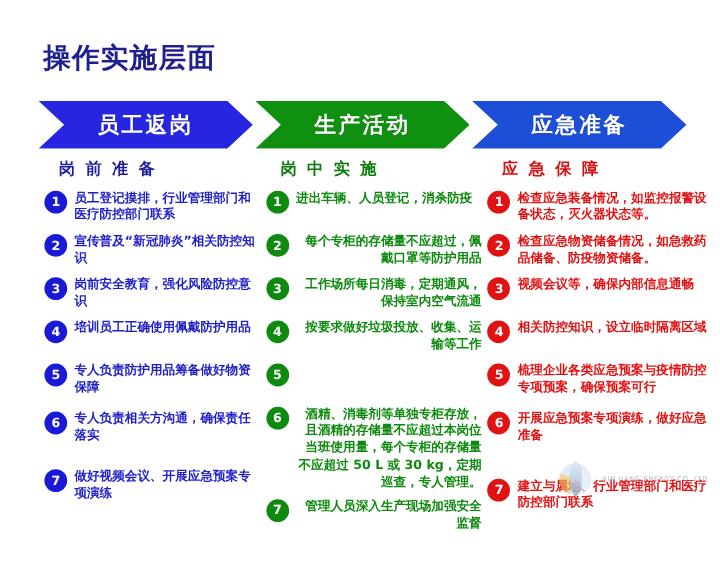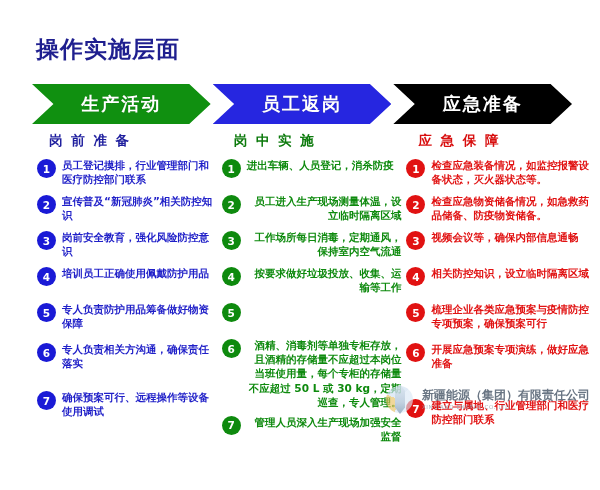--- a/index.html
+++ b/index.html
@@ -51,21 +51,21 @@
     align-items: center;
     justify-content: center;
     color: #ffffff;
     font-size: 18px;
     font-weight: bold;
     letter-spacing: 2px;
     clip-path: polygon(0% 0%, 88% 0%, 100% 50%, 88% 100%, 0% 100%, 12% 50%);
   }
   .chev.c0 { background: #2626e0; }
   .chev.c1 { background: #109010; }
-  .chev.c2 { background: #000000; }
+  .chev.c2 { background: #1d4ed8; }
   .chev span { text-shadow: 0 0 1px rgba(0,0,0,.25); }
 
   
   .cols {
     position: absolute;
     left: 37px;
     top: 132px;
     width: 568px;
     display: flex;
   }
@@ -175,25 +175,25 @@
   }
 </style>
 </head>
 <body>
 
 <div id="slide">
 
   <div class="page-title">操作实施层面</div>
 
   <div class="banner">
+    <div class="chev c0">
+      <span>员工返岗</span>
+    </div>
     <div class="chev c1">
       <span>生产活动</span>
-    </div>
-    <div class="chev c0">
-      <span>员工返岗</span>
     </div>
     <div class="chev c2">
       <span>应急准备</span>
     </div>
   </div>
 
   <div class="cols">
 
     <div class="col col0">
       <div class="col-head">岗 前 准 备</div>
@@ -217,35 +217,35 @@
         <li class="item">
           <span class="bullet">5</span>
           <span class="itext">专人负责防护用品筹备做好物资保障</span>
         </li>
         <li class="item">
           <span class="bullet">6</span>
           <span class="itext">专人负责相关方沟通，确保责任落实</span>
         </li>
         <li class="item">
           <span class="bullet">7</span>
-          <span class="itext">确保预案可行、远程操作等设备使用调试</span>
+          <span class="itext">做好视频会议、开展应急预案专项演练</span>
         </li>
       </ul>
     </div>
 
     <div class="col col1">
       <div class="col-head">岗 中 实 施</div>
       <ul class="items">
         <li class="item">
           <span class="bullet">1</span>
           <span class="itext">进出车辆、人员登记，消杀防疫</span>
         </li>
         <li class="item">
           <span class="bullet">2</span>
-          <span class="itext">员工进入生产现场测量体温，设立临时隔离区域</span>
+          <span class="itext">每个专柜的存储量不应超过，佩戴口罩等防护用品</span>
         </li>
         <li class="item">
           <span class="bullet">3</span>
           <span class="itext">工作场所每日消毒，定期通风，保持室内空气流通</span>
         </li>
         <li class="item">
           <span class="bullet">4</span>
           <span class="itext">按要求做好垃圾投放、收集、运输等工作</span>
         </li>
         <li class="item">
@@ -297,18 +297,17 @@
     </div>
 
   </div>
 
   <div class="footer">
     <div class="logo-mark">
       <div class="ring"></div>
       <div class="tower"></div>
     </div>
     <div class="logo-text">
-      <div class="logo-cn">新疆能源（集团）有限责任公司</div>
       <div class="logo-en">XIN JIANG ENERGY CO.,LTD</div>
     </div>
   </div>
 
 </div>
 
 </body></html>

